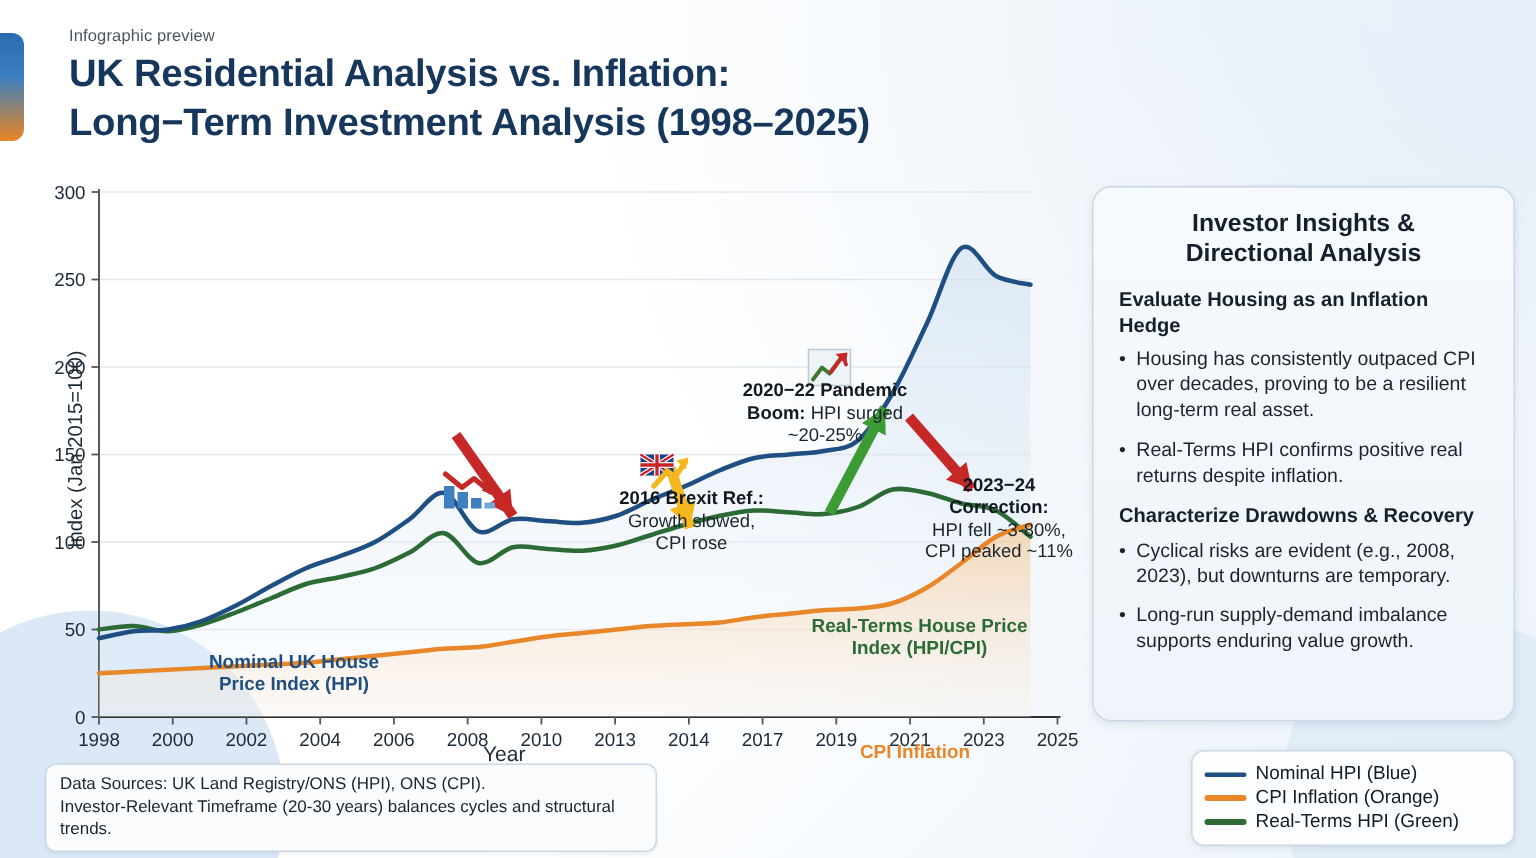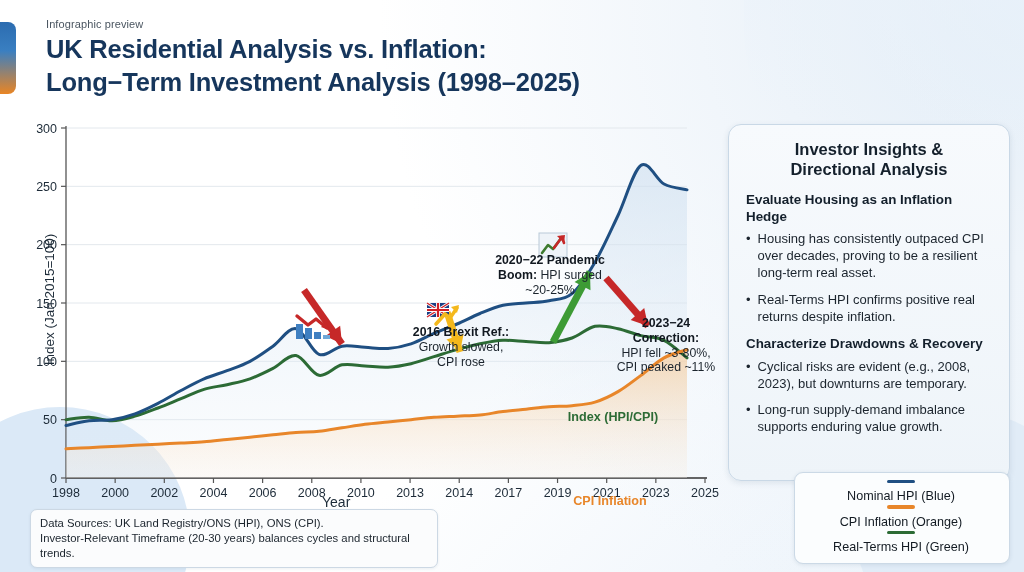--- a/index.html
+++ b/index.html
@@ -93,21 +93,21 @@
   .bullet { display: flex; gap: 7px; font-size: 13px; color: #1b242d; line-height: 1.3; margin-bottom: 10px; }
   .bullet .dot { flex: 0 0 auto; line-height: 1.25; }
 
   
   .legend {
     position: absolute; right: 14px; bottom: 8px; width: 216px;
     background: #fbfdfe; border: 1px solid #cbd9e6; border-radius: 9px;
     padding: 7px 10px 7px 8px;
     box-shadow: 0 1px 4px rgba(30,60,90,.10);
   }
-  .legend-row { display: flex; align-items: center; gap: 6px; font-size: 12.6px; color: #131b23; line-height: 1.26; flex-direction: column; }
+  .legend-row { display: flex; align-items: center; gap: 6px; font-size: 12.6px; color: #131b23; line-height: 1.26; }
   .legend-swatch { width: 28px; height: 3.5px; border-radius: 2px; flex: 0 0 auto; }
 
   
   .footnote {
     position: absolute; left: 30px; bottom: 4px; width: 408px;
     background: #fbfcfd; border: 1px solid #ccd8e4; border-radius: 7px;
     padding: 6px 9px; font-size: 11.3px; color: #1b242d; line-height: 1.32;
     box-shadow: 0 1px 3px rgba(30,60,90,.08);
   }
 </style>
@@ -270,21 +270,26 @@
       <div class="bd">~20-25%</div>
     </div>
 
     <div class="annot a-correction">
       <div class="hd">2023−24</div>
       <div class="hd">Correction:</div>
       <div class="bd">HPI fell ~3-80%,</div>
       <div class="bd">CPI peaked ~11%</div>
     </div>
 
+    <div class="series-label l-hpi">
+      <div>Nominal UK House</div>
+      <div>Price Index (HPI)</div>
+    </div>
     <div class="series-label l-real">
+      <div>Real-Terms House Price</div>
       <div>Index (HPI/CPI)</div>
     </div>
     <div class="series-label l-cpi">CPI Inflation</div>
   </div>
 
   <div class="panel">
     <div class="panel-title">
       <div>Investor Insights &amp;</div>
       <div>Directional Analysis</div>
     </div>

